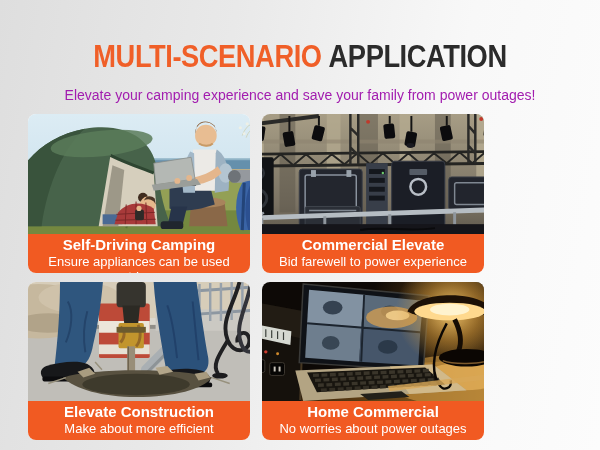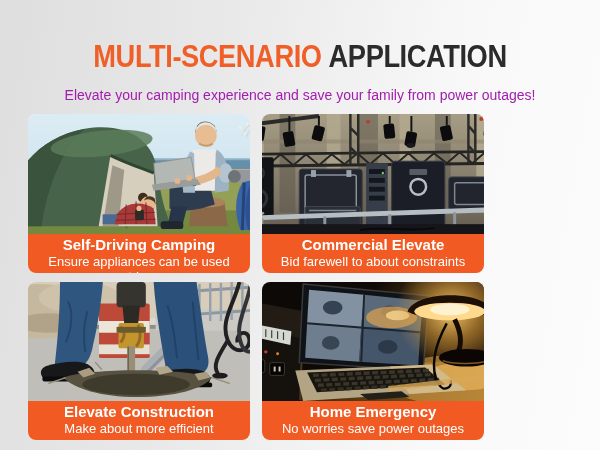--- a/index.html
+++ b/index.html
@@ -197,21 +197,21 @@
 
           <path d="M0,106 L266,97" stroke="#b6bdc3" stroke-width="5" fill="none"></path>
           <path d="M20,106 L20,118 M84,104 L84,118 M150,102 L150,118 M216,100 L216,118 M254,99 L254,118" stroke="#8f969d" stroke-width="3" fill="none"></path>
           <path d="M0,118 L22,100 M0,104 L16,120" stroke="#9aa1a8" stroke-width="2.5" fill="none"></path>
           <rect y="112" width="266" height="10" fill="#15151a"></rect>
           <path d="M120,118 C140,114 170,120 196,116" stroke="#0a0a0c" stroke-width="2" fill="none"></path>
         </svg>
       </div>
       <figcaption class="cap">
         <div class="cap-t">Commercial Elevate</div>
-        <div class="cap-s">Bid farewell to about constraints</div>
+        <div class="cap-s">Bid farewell to power experience</div>
       </figcaption>
     </figure>
 
     <figure class="tile">
       <div class="tile-img">
         <svg viewBox="0 0 266 122" preserveAspectRatio="xMidYMid slice" aria-hidden="true">
           <rect width="266" height="60" fill="#d7cdb9"></rect>
           <rect y="44" width="266" height="78" fill="#c0beb8"></rect>
           <ellipse cx="30" cy="30" rx="58" ry="28" fill="#c6b89e"></ellipse>
           <ellipse cx="72" cy="16" rx="42" ry="16" fill="#cfc2aa"></ellipse>
@@ -338,19 +338,19 @@
           <ellipse cx="211" cy="30" rx="36" ry="9" fill="#ffd98e"></ellipse>
           <ellipse cx="211" cy="28" rx="20" ry="6" fill="#fff3cf"></ellipse>
           <path d="M216,38 C222,50 224,60 220,70" stroke="#150c04" stroke-width="5" fill="none"></path>
           <ellipse cx="228" cy="77" rx="28" ry="9" fill="#0b0603"></ellipse>
           <path d="M204,80 C214,84 242,84 252,79" stroke="#c89148" stroke-width="1.5" fill="none" opacity=".6"></path>
           <path d="M208,42 C196,64 190,88 200,104 C204,112 214,108 212,100" stroke="#0b0704" stroke-width="2.5" fill="none"></path>
           <polygon points="148,106 266,92 266,97 150,111" fill="#d8a858" opacity=".8"></polygon>
         </svg>
       </div>
       <figcaption class="cap">
-        <div class="cap-t">Home Emergency</div>
-        <div class="cap-s">No worries save power outages</div>
+        <div class="cap-t">Home Commercial</div>
+        <div class="cap-s">No worries about power outages</div>
       </figcaption>
     </figure>
 
   </div>
 </div>
 
 </body></html>

